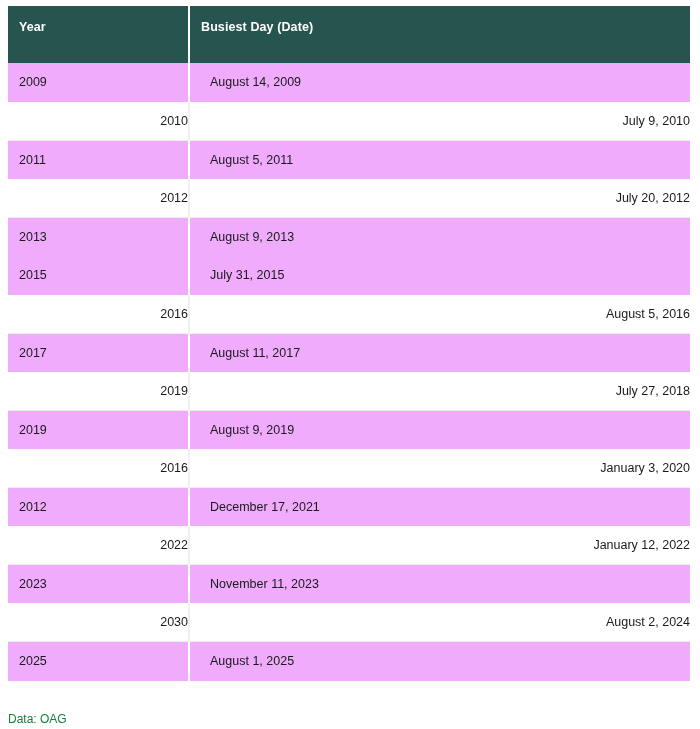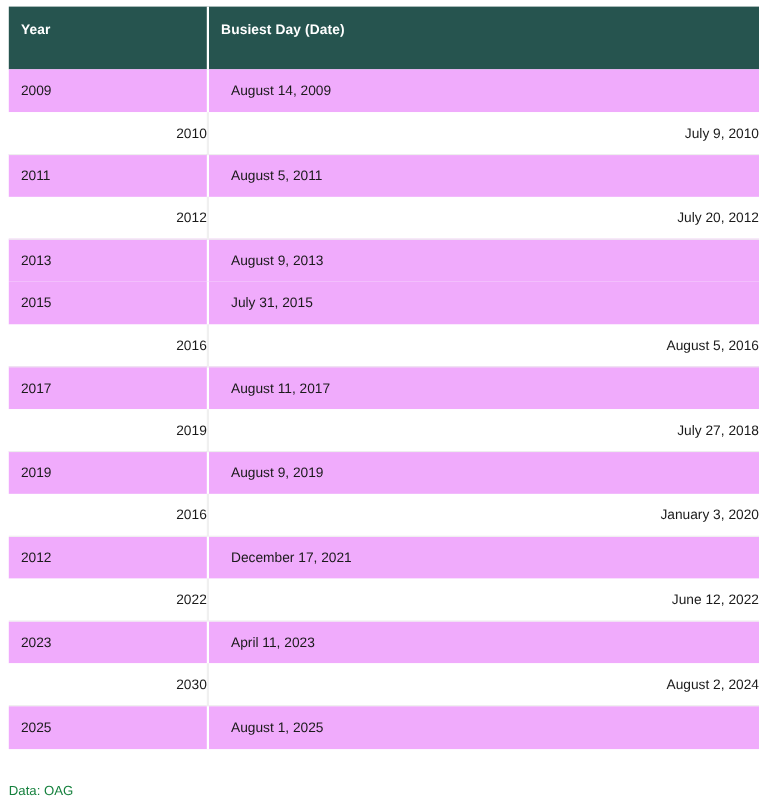--- a/index.html
+++ b/index.html
@@ -139,25 +139,25 @@
         <tr class="row-base">
           <td>2016</td>
           <td>January 3, 2020</td>
         </tr>
         <tr class="row-alt">
           <td>2012</td>
           <td>December 17, 2021</td>
         </tr>
         <tr class="row-base">
           <td>2022</td>
-          <td>June 12, 2022</td>
+          <td>January 12, 2022</td>
         </tr>
         <tr class="row-alt">
           <td>2023</td>
-          <td>April 11, 2023</td>
+          <td>November 11, 2023</td>
         </tr>
         <tr class="row-base">
           <td>2030</td>
           <td>August 2, 2024</td>
         </tr>
         <tr class="row-alt">
           <td>2025</td>
           <td>August 1, 2025</td>
         </tr>
       </tbody>

